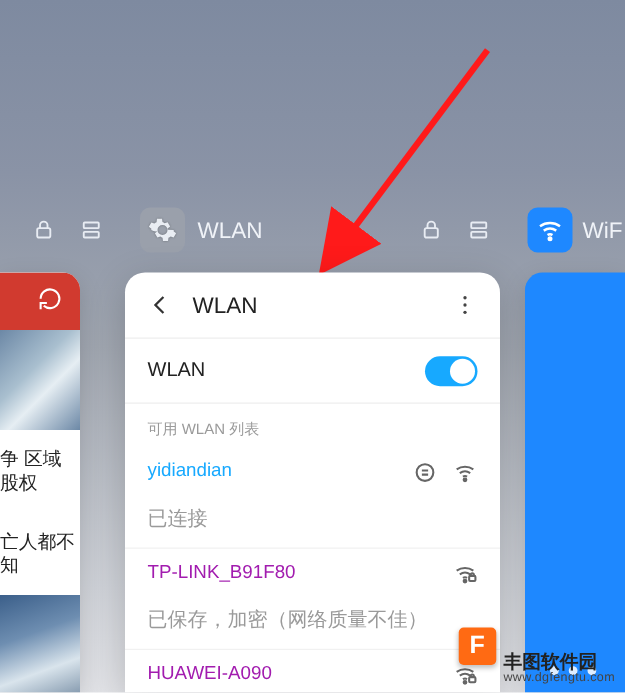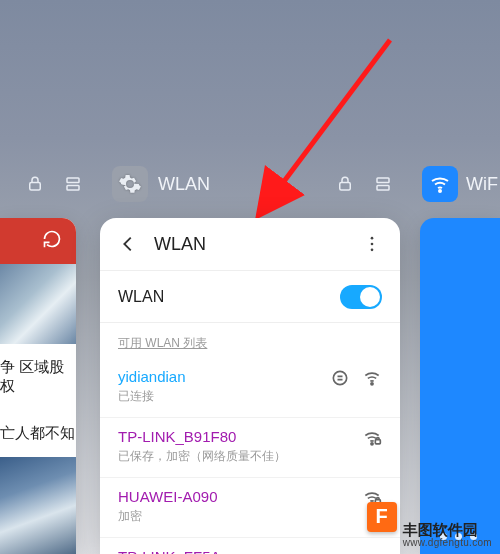--- a/index.html
+++ b/index.html
@@ -43,21 +43,21 @@
     left: 230px;
     top: 30px;
     pointer-events: none;
   }
 
   
   .card-left {
     position: absolute;
     left: 0;
     top: 218px;
-    width: 76px;
+    width: 64px;
     bottom: 0;
     background: #fff;
     border-radius: 0 14px 0 0;
     overflow: hidden;
     box-shadow: 0 6px 20px rgba(0,0,0,.15);
   }
   .card-left .redbar {
     background: #d13a2f;
     height: 46px;
     display: flex;
@@ -112,32 +112,31 @@
   }
   .switch::after {
     content:""; position:absolute; right:2px; top:2px;
     width:20px; height:20px; border-radius:50%; background:#fff;
   }
 
   .cc-section-label {
     font-size: 12px; color:#9a9a9a;
     padding: 12px 18px 6px;
     border-top: 1px solid #eee;
-    text-decoration: underline;
   }
 
   .net-row {
     padding: 10px 18px 12px;
     display:flex; align-items:flex-start;
     border-bottom: 1px solid #f1f1f1;
   }
   .net-row .col { flex:1; min-width:0; }
   .net-name { font-size: 15px; color:#a21caf; }
   .net-name.active { color:#17a9ff; }
-  .net-sub  { font-size: 12px; color:#9a9a9a; margin-top:3px; }
+  .net-sub  { font-size: 16px; color:#9a9a9a; margin-top:20px; }
   .net-right { display:flex; align-items:center; gap:12px; color:#666; }
 
   
   .card-right {
     position: absolute;
     left: 420px;
     top: 218px;
     right: 0;
     bottom: 0;
     background: #1e88ff;

